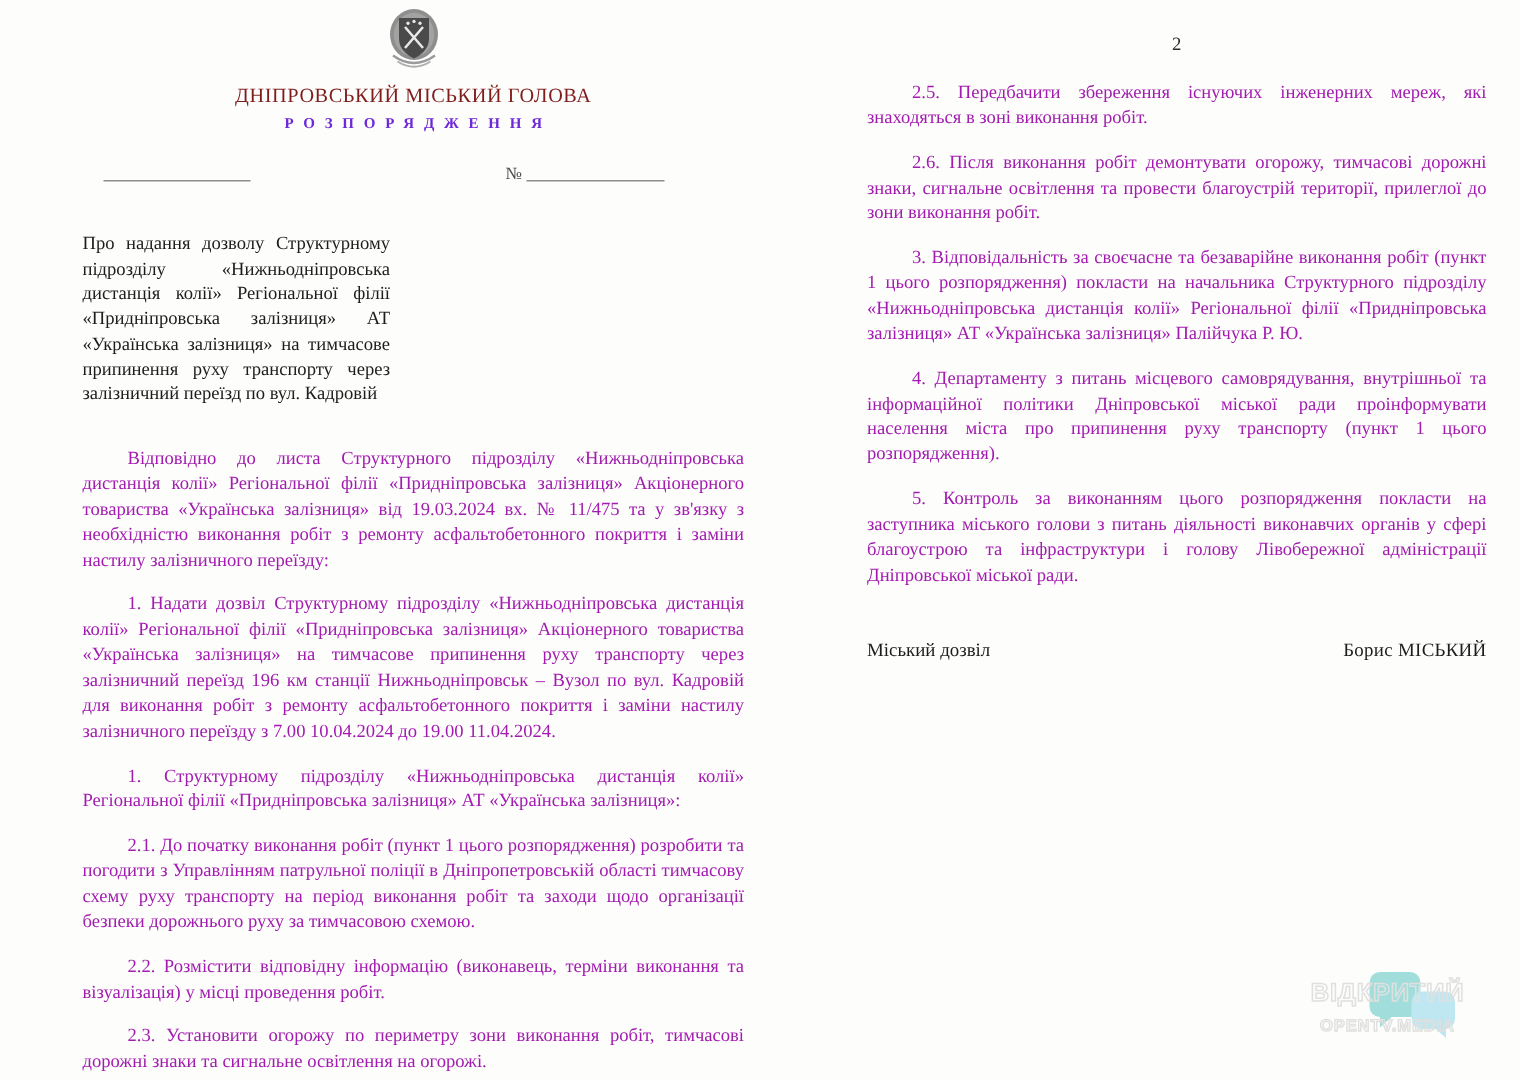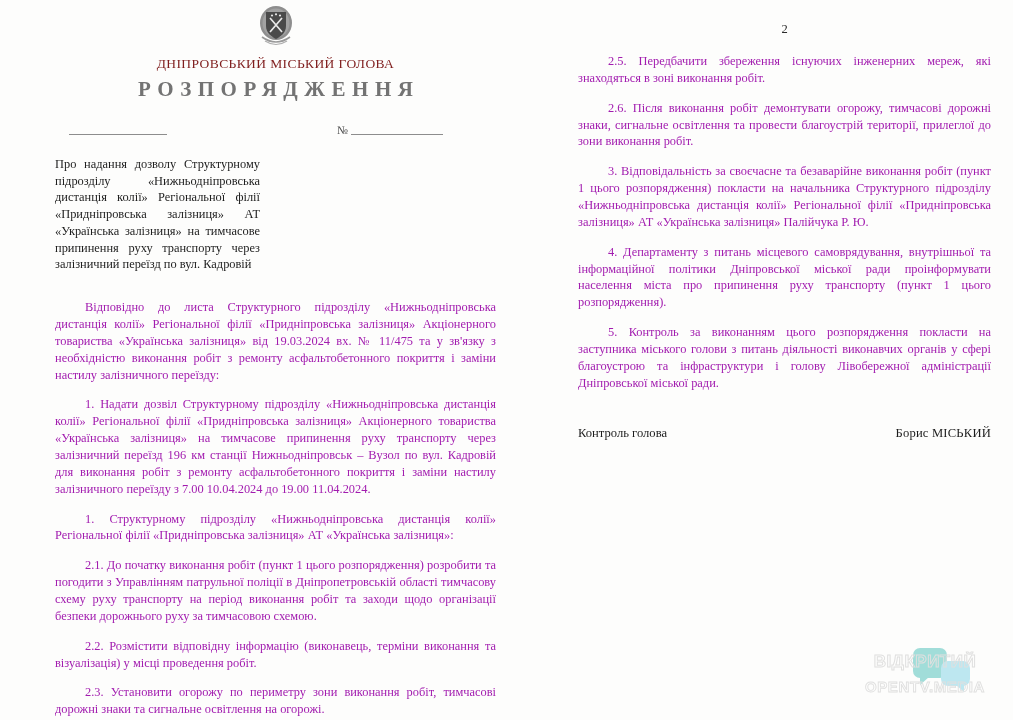--- a/index.html
+++ b/index.html
@@ -46,25 +46,25 @@
     display: block;
   }
   .org-title {
     font-size: 13.5px;
     letter-spacing: 0.4px;
     margin-top: 6px;
     color: #7f1d1d;
     white-space: nowrap;
   }
   .doc-type {
-    font-size: 21px;
+    font-size: 10px;
     font-weight: bold;
     letter-spacing: 6.5px;
     margin-top: 5px;
-    color: #737373;
+    color: #6d28d9;
     white-space: nowrap;
     text-indent: 6.5px;
   }
 
   
   .blank-row {
     position: relative;
     height: 30px;
     margin-top: 18px;
   }
@@ -80,21 +80,21 @@
     position: absolute;
     left: 282px;
     top: 4px;
     font-size: 11.5px;
     color: #4a4a4a;
   }
 
   
   .preamble {
     width: 205px;
-    margin-top: 6px;
+    margin-top: 18px;
     font-size: 12.4px;
     line-height: 1.35;
     text-align: justify;
     text-justify: inter-word;
     color: #1d1d1d;
   }
 
   
   .para {
     font-size: 12.4px;
@@ -154,21 +154,21 @@
     z-index: 3;
   }
   .wm-sub {
     position: absolute;
     left: 0;
     top: 30px;
     width: 140px;
     text-align: center;
     font-family: "Liberation Sans", "DejaVu Sans", sans-serif;
     font-weight: bold;
-    font-size: 15px;
+    font-size: 11px;
     letter-spacing: 0.6px;
     color: rgba(255,255,255,0.0);
     -webkit-text-stroke: 0.9px #c8c8c8;
     z-index: 3;
   }
   .bubble {
     position: absolute;
     border-radius: 7px;
     z-index: 1;
   }
@@ -241,21 +241,21 @@
 
     <div class="page-number">2</div>
 
     <p class="para">2.5. Передбачити збереження існуючих інженерних мереж, які знаходяться в зоні виконання робіт.</p>
     <p class="para">2.6. Після виконання робіт демонтувати огорожу, тимчасові дорожні знаки, сигнальне освітлення та провести благоустрій території, прилеглої до зони виконання робіт.</p>
     <p class="para">3. Відповідальність за своєчасне та безаварійне виконання робіт (пункт 1 цього розпорядження) покласти на начальника Структурного підрозділу «Нижньодніпровська дистанція колії» Регіональної філії «Придніпровська залізниця» АТ «Українська залізниця» Палійчука Р. Ю.</p>
     <p class="para">4. Департаменту з питань місцевого самоврядування, внутрішньої та інформаційної політики Дніпровської міської ради проінформувати населення міста про припинення руху транспорту (пункт 1 цього розпорядження).</p>
     <p class="para">5. Контроль за виконанням цього розпорядження покласти на заступника міського голови з питань діяльності виконавчих органів у сфері благоустрою та інфраструктури і голову Лівобережної адміністрації Дніпровської міської ради.</p>
 
     <div class="signature">
-      <span>Контроль голова</span>
+      <span>Міський дозвіл</span>
       <span class="sig-name">Борис МІСЬКИЙ</span>
     </div>
   </div>
 
   <div class="watermark">
     <div class="bubble bubble-a"></div>
     <div class="bubble bubble-b"></div>
     <div class="wm-text">ВІДКРИТИЙ</div>
     <div class="wm-sub">OPENTV.MEDIA</div>
   </div>

